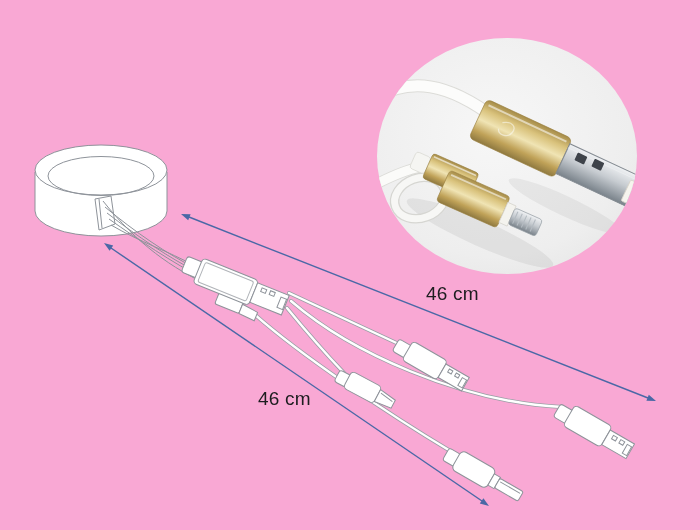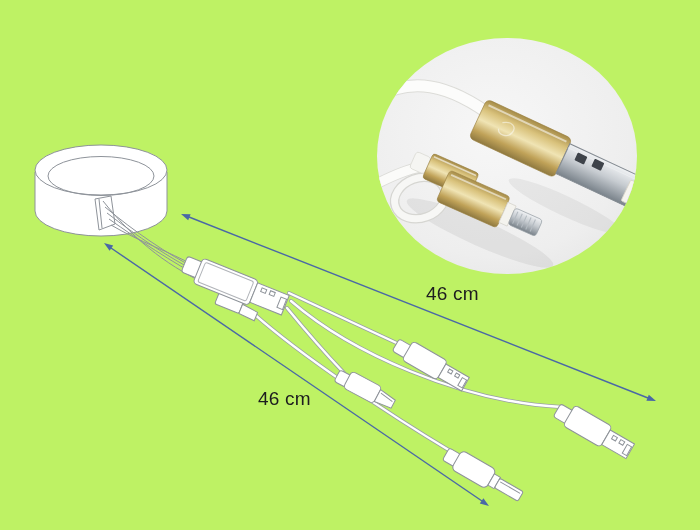--- a/index.html
+++ b/index.html
@@ -1,19 +1,19 @@
 <!DOCTYPE html>
 <html><head>
 <meta charset="utf-8">
 <style>
   html,body{margin:0;padding:0;}
   .canvas{
     position:relative;
     width:700px;height:530px;
-    background:#bef264;
+    background:#f9a8d4;
     overflow:hidden;
     font-family:"Liberation Sans", sans-serif;
   }
   .canvas svg{position:absolute;left:0;top:0;}
   .dim-label{
     position:absolute;
     font-size:19px;
     color:#1d1d1f;
     letter-spacing:0.2px;
     white-space:nowrap;

